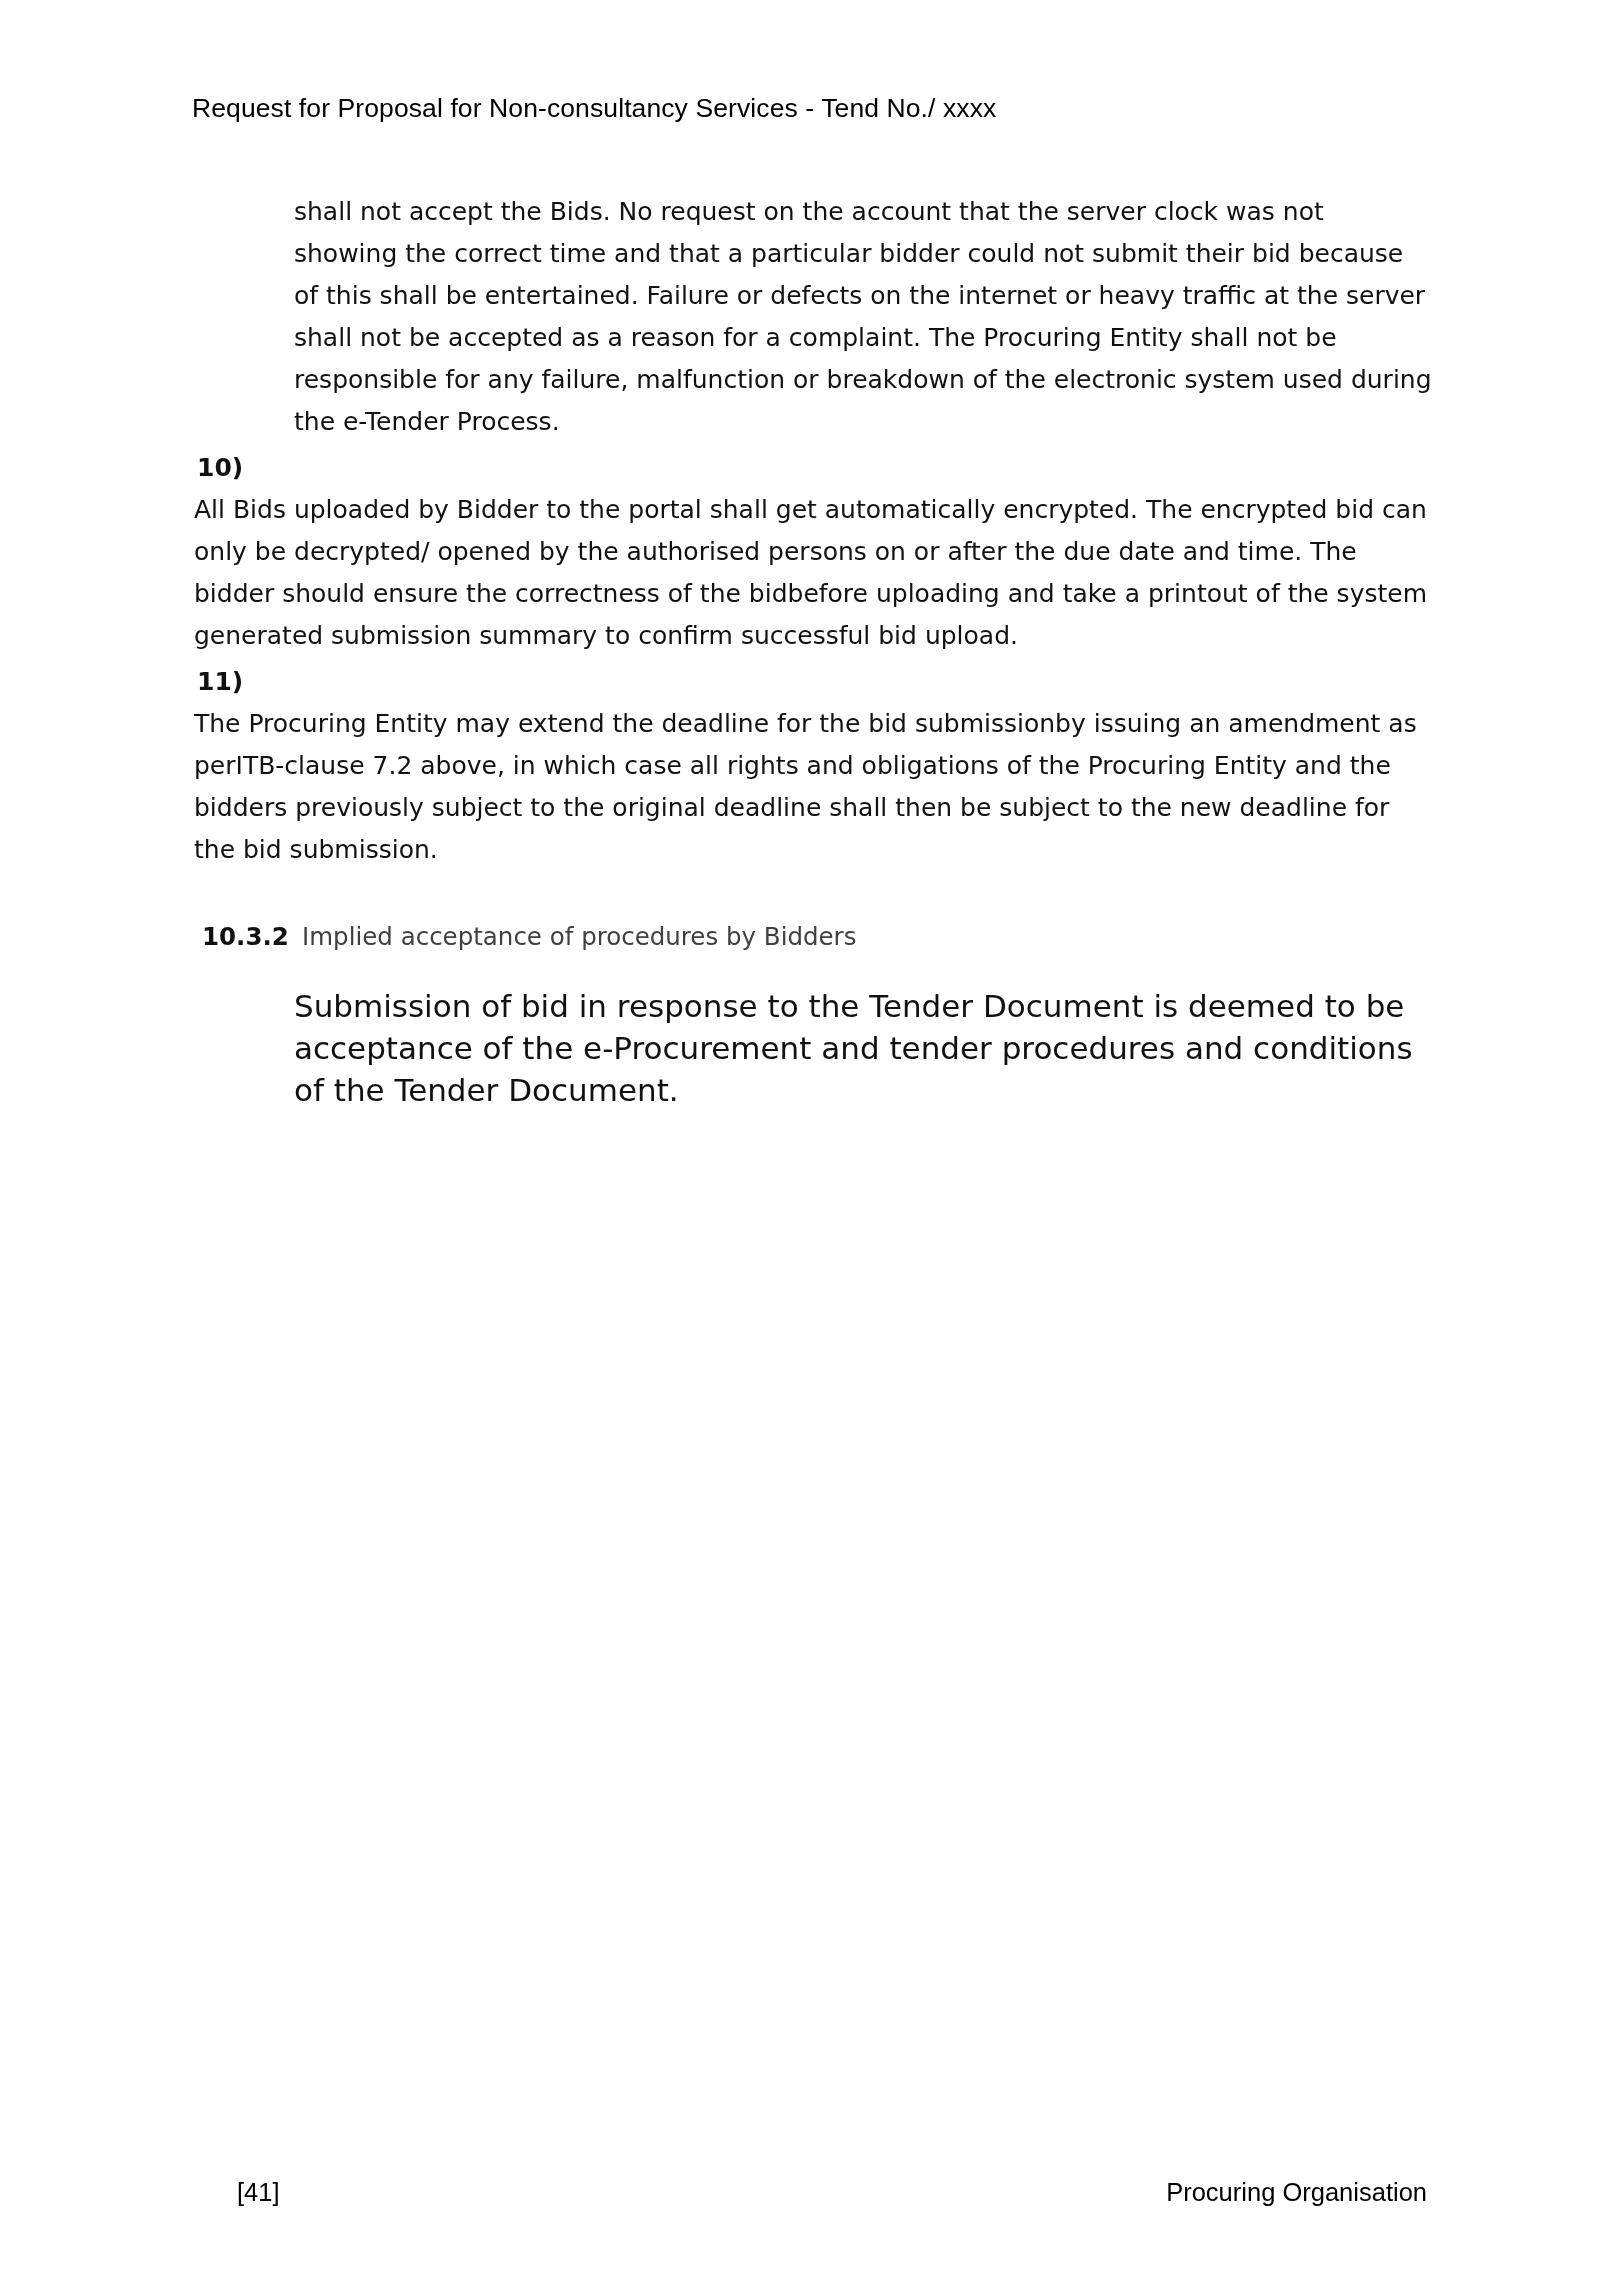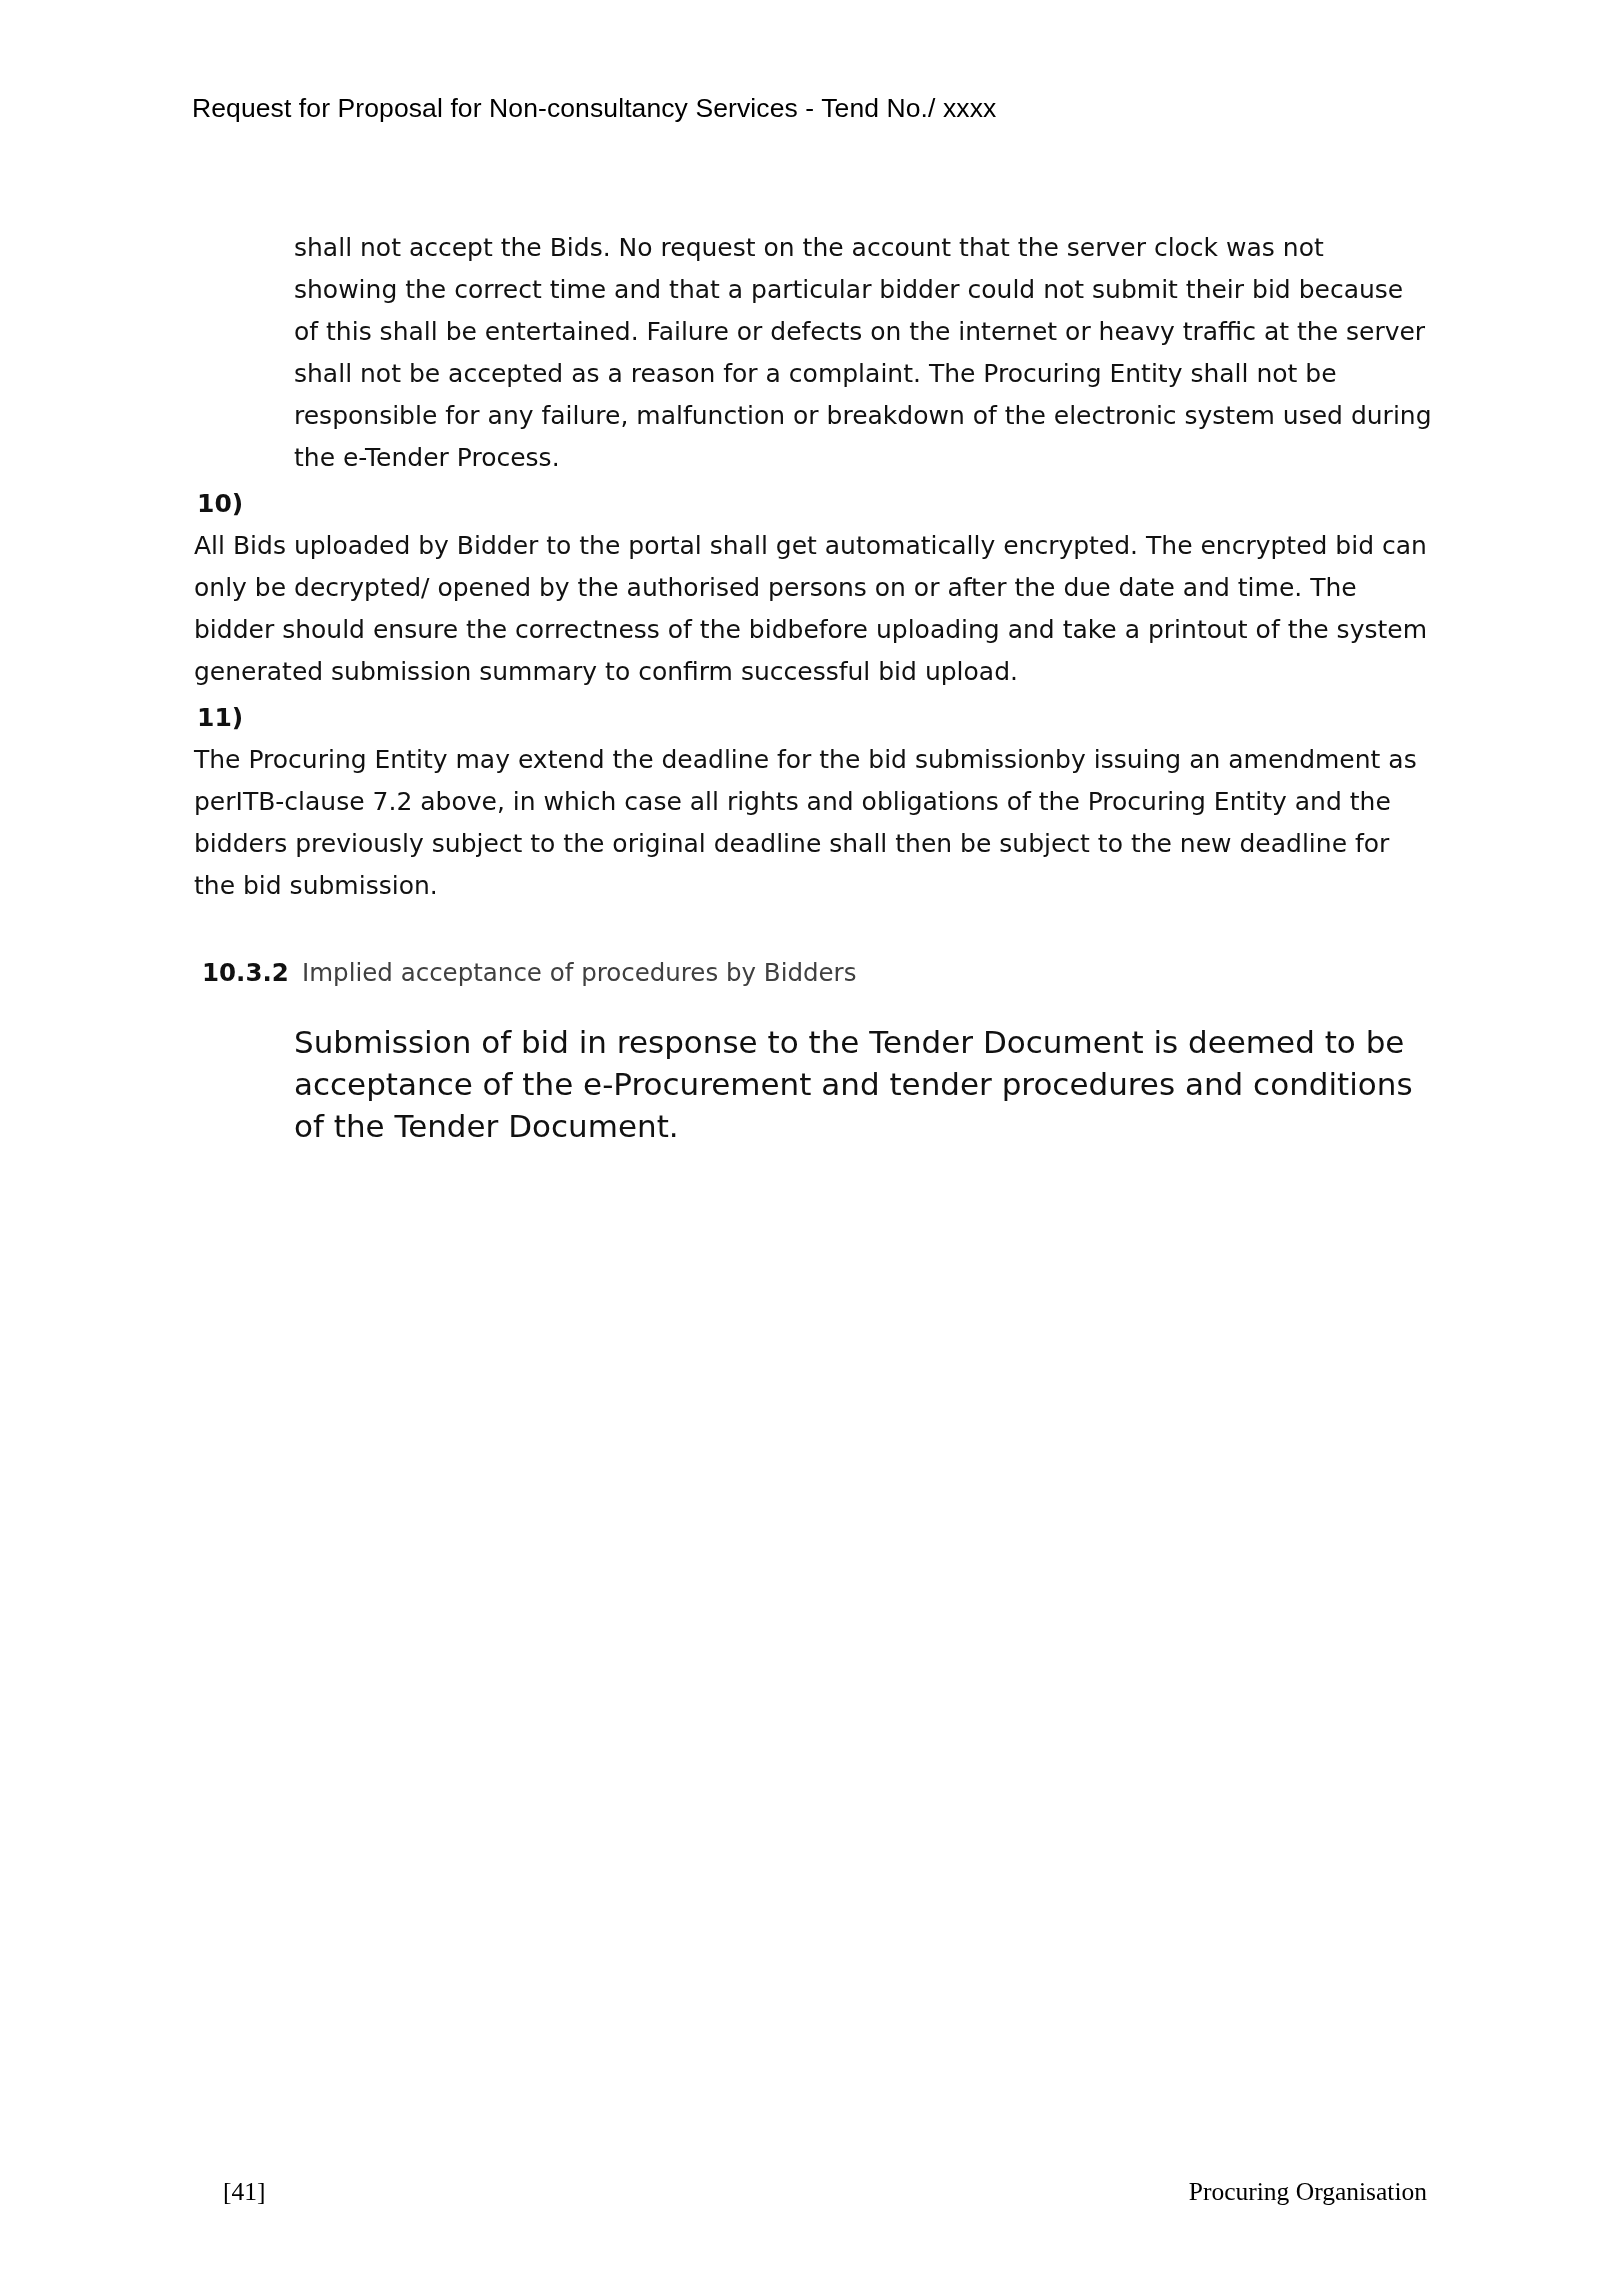--- a/index.html
+++ b/index.html
@@ -37,21 +37,20 @@
     top: 191px;
     left: 194px;
     width: 1240px;
   }
   .para {
     font-family: "DejaVu Sans", sans-serif;
     font-size: 25px;
     line-height: 42px;
     text-align: left;
     color: #111;
-    margin-top: 36px;
   }
   .indent-block {
     margin-left: 100px;
     width: 1140px;
   }
   .list {
     margin: 0;
     padding: 0;
     list-style: none;
   }
@@ -108,26 +107,26 @@
     margin-left: 100px;
     width: 1152px;
     font-family: "DejaVu Sans", sans-serif;
     font-size: 31px;
     line-height: 42px;
     color: #111;
   }
   .footer {
     position: absolute;
     bottom: 86px;
-    left: 182px;
+    left: 196px;
     right: 194px;
     display: flex;
     justify-content: space-between;
     align-items: flex-end;
-    font-family: Liberation Serif, serif;
+    font-family: Liberation Sans, sans-serif;
     font-size: 25.5px;
     color: #000;
   }
   .footer-left {
     margin-left: 41px;
   }
   .footer-right {
     margin-right: 0;
   }
 </style>

